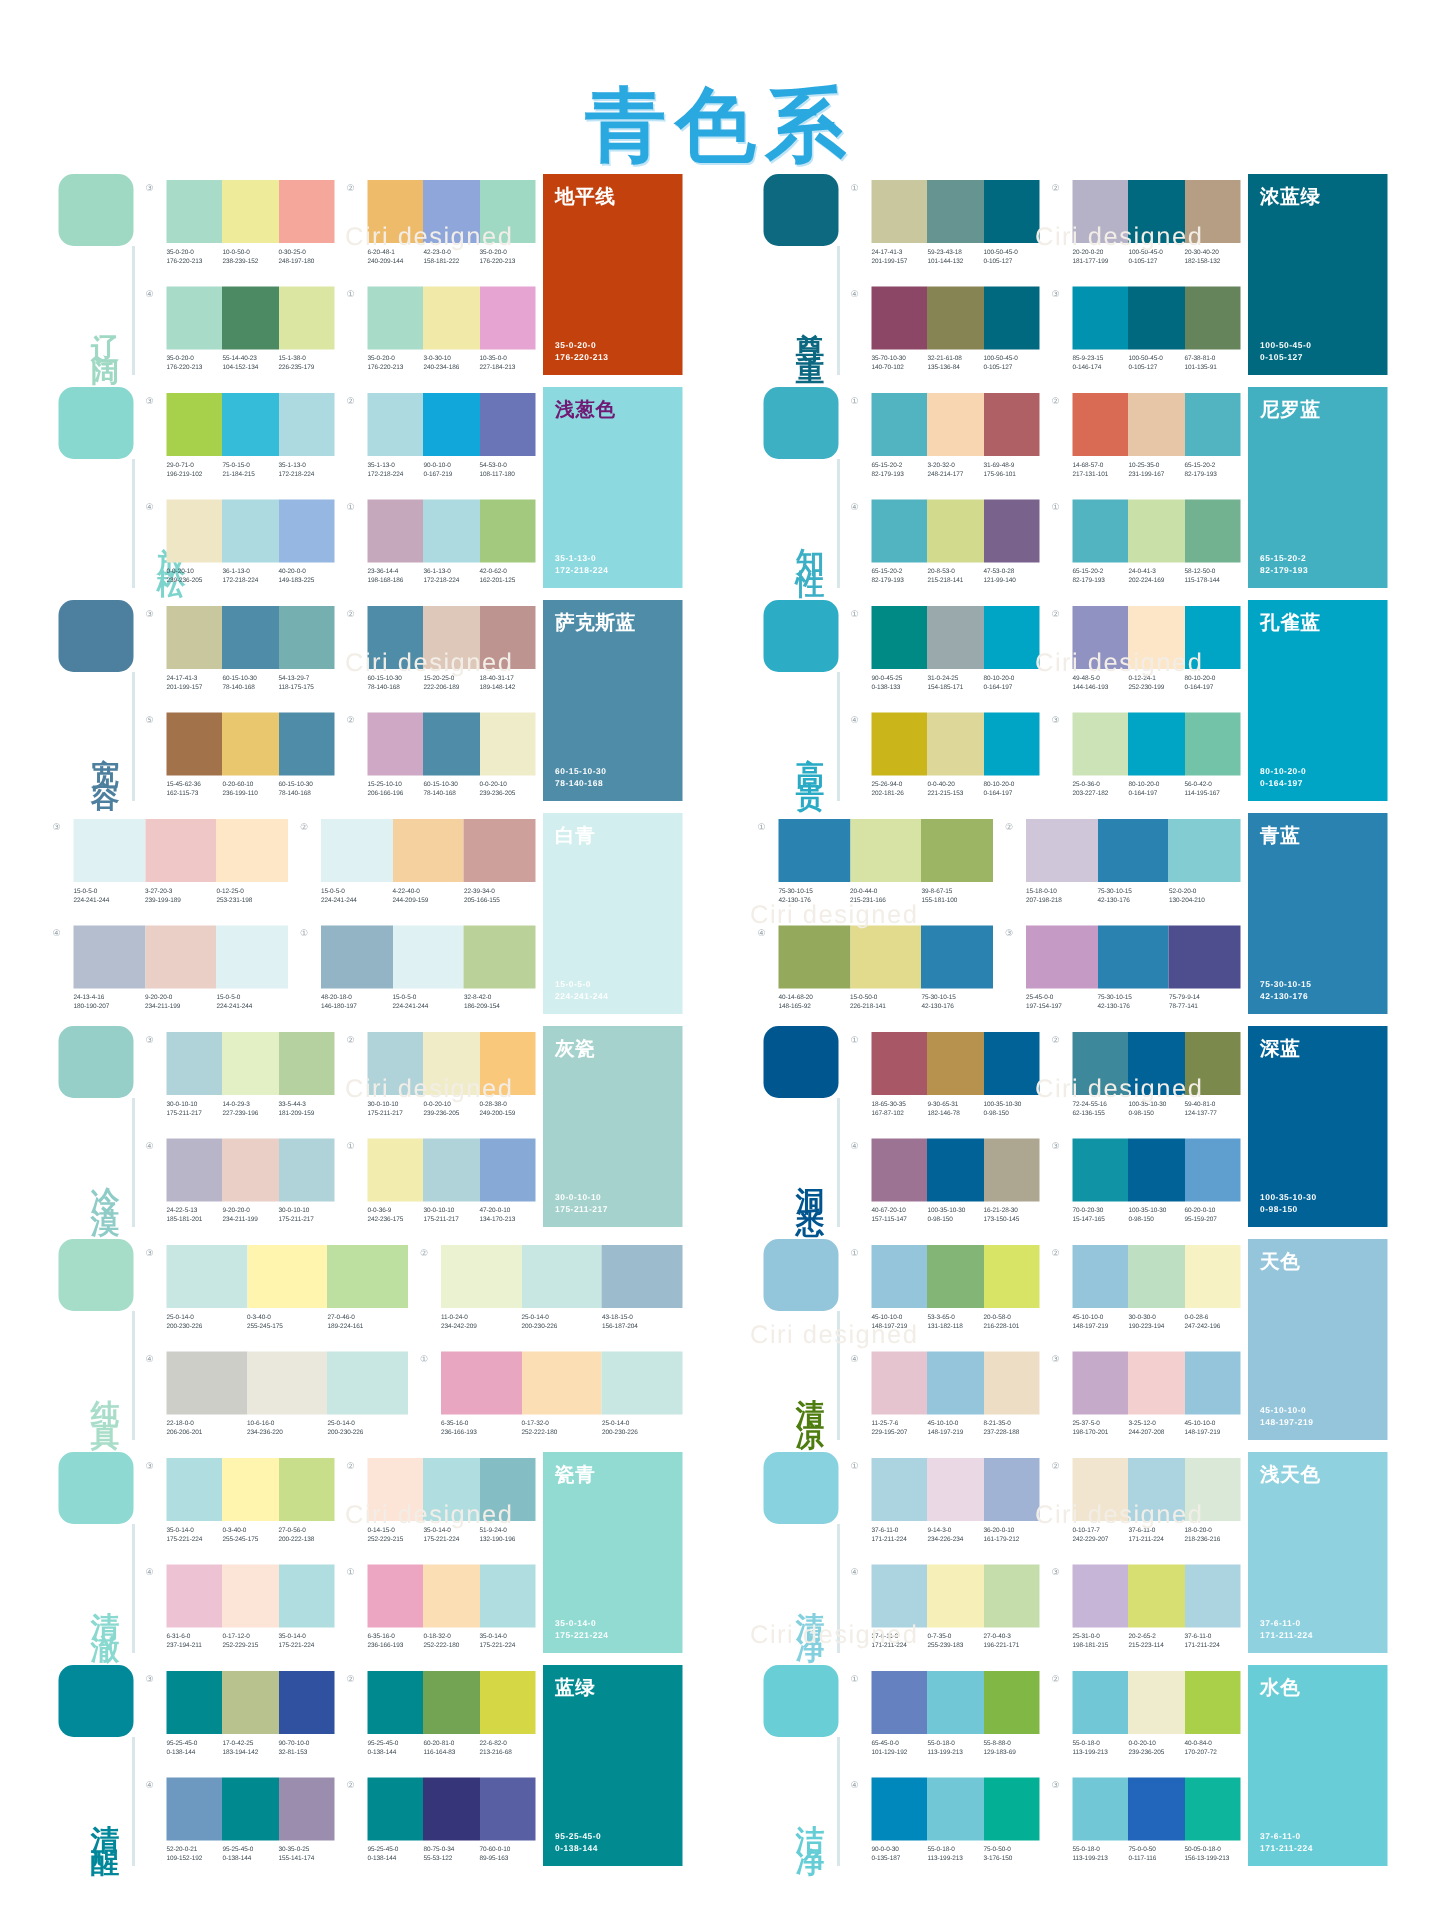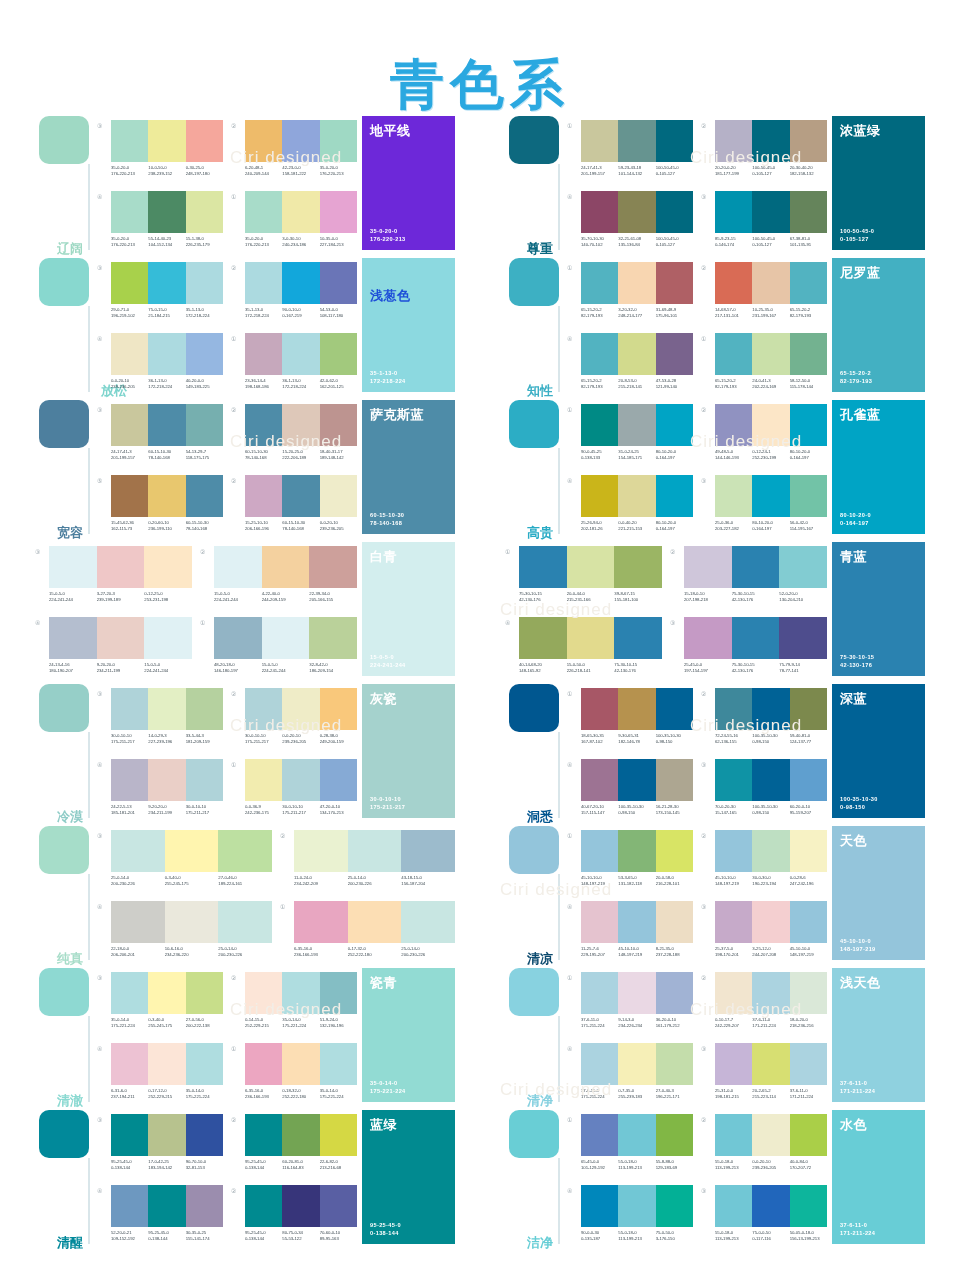--- a/index.html
+++ b/index.html
@@ -49,21 +49,21 @@
   .mood-stem {
     position:absolute;
     left:53px; top:48px;
     width:2px; height:86px;
     background:#d9e6ea;
   }
   .mood-word {
     position:absolute;
     left:22px; bottom:2px;
     width:26px;
-    font-size:13px;
+    font-size:19px;
     line-height:15px;
     font-weight:bold;
     letter-spacing:0px;
     text-align:center;
     word-break:break-all;
   }
 
   .combos {
     flex:1 1 auto;
     display:grid;
@@ -223,21 +223,21 @@
                 <span class="code-c">3-0-30-10</span>
                 <span class="code-r">240-234-186</span>
               </div>
               <div>
                 <span class="code-c">10-35-0-0</span>
                 <span class="code-r">227-184-213</span>
               </div>
             </div>
           </div>
         </div>
-        <div class="feature" style="background: #6d28d9;">
+        <div class="feature" style="background: #c2410c;">
           <div class="feature-name" style="color: rgb(255, 255, 255);">地平线</div>
           <div class="feature-codes" style="color: rgb(255, 255, 255);">
             <div>35-0-20-0</div>
             <div>176-220-213</div>
           </div>
         </div>
       </div>
       <div class="mood-card">
         <div class="mood-left">
           <div class="mood-chip" style="background: rgb(136, 216, 207);"></div>
@@ -328,21 +328,21 @@
                 <span class="code-r">172-218-224</span>
               </div>
               <div>
                 <span class="code-c">42-0-62-0</span>
                 <span class="code-r">162-201-125</span>
               </div>
             </div>
           </div>
         </div>
         <div class="feature" style="background: rgb(140, 217, 224);">
-          <div class="feature-name" style="color: #1d4ed8; margin-top: 23px;">浅葱色</div>
+          <div class="feature-name" style="color: #701a75;">浅葱色</div>
           <div class="feature-codes" style="color: rgb(255, 255, 255);">
             <div>35-1-13-0</div>
             <div>172-218-224</div>
           </div>
         </div>
       </div>
       <div class="mood-card">
         <div class="mood-left">
           <div class="mood-chip" style="background: rgb(77, 127, 158);"></div>
           <div class="mood-stem"></div>
@@ -1468,21 +1468,21 @@
           <div class="feature-codes" style="color: rgb(255, 255, 255);">
             <div>100-35-10-30</div>
             <div>0-98-150</div>
           </div>
         </div>
       </div>
       <div class="mood-card">
         <div class="mood-left">
           <div class="mood-chip" style="background: rgb(147, 197, 219);"></div>
           <div class="mood-stem"></div>
-          <div class="mood-word" style="color: #0c4a6e;">清凉</div>
+          <div class="mood-word" style="color: #4d7c0f;">清凉</div>
         </div>
         <div class="combos">
           <div class="combo">
             <div class="combo-num">①</div>
             <div class="combo-swatches">
               <div style="background: rgb(148, 197, 219);"></div>
               <div style="background: rgb(131, 182, 118);"></div>
               <div style="background: rgb(216, 228, 101);"></div>
             </div>
             <div class="combo-codes">

